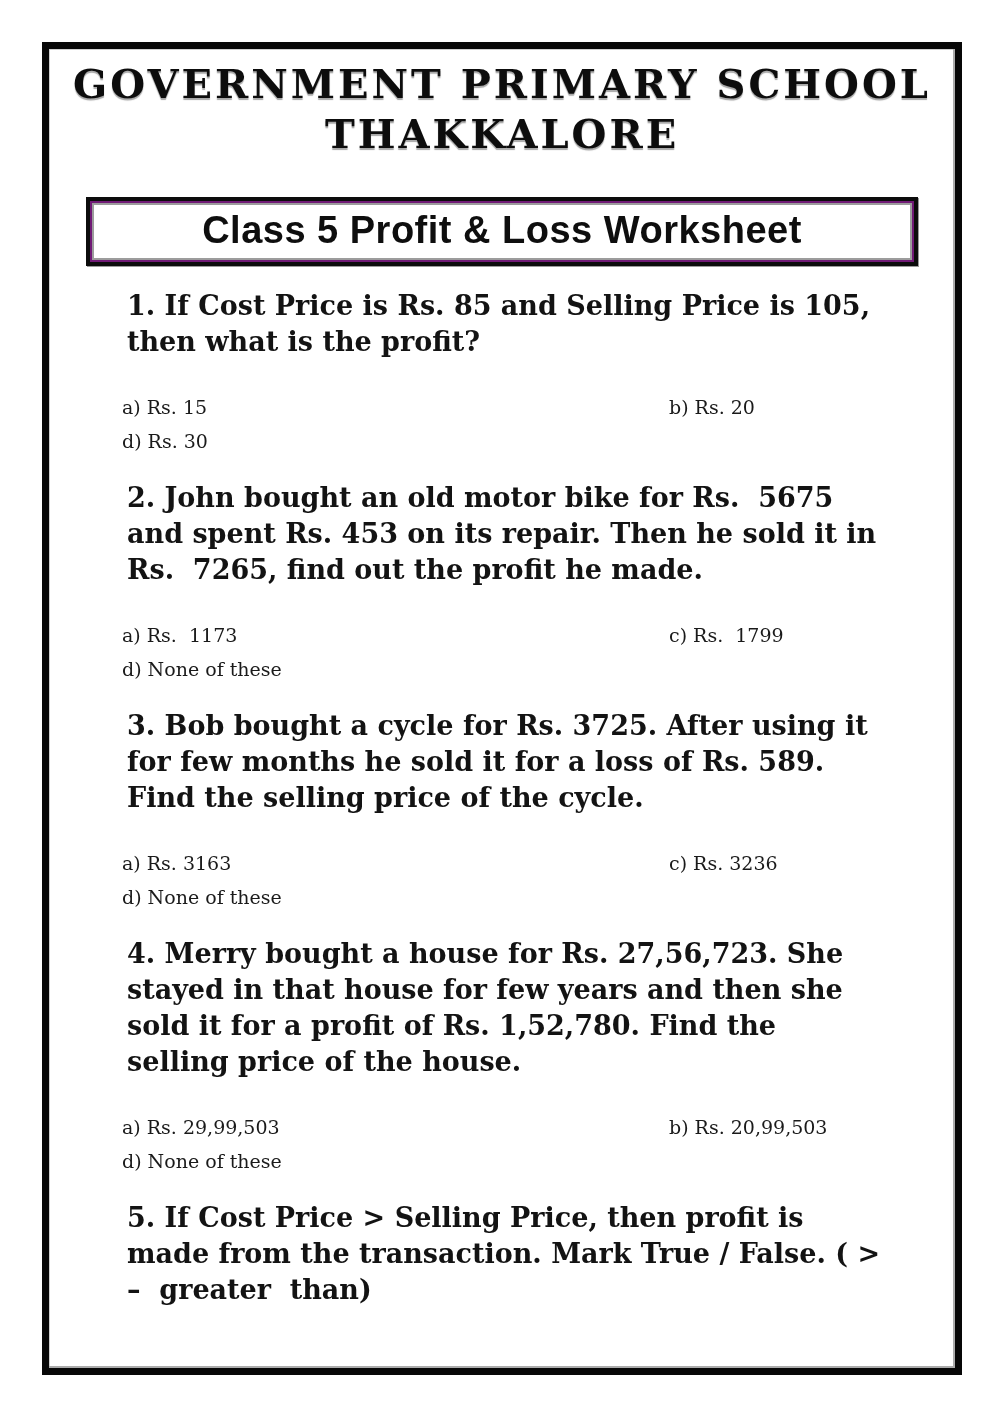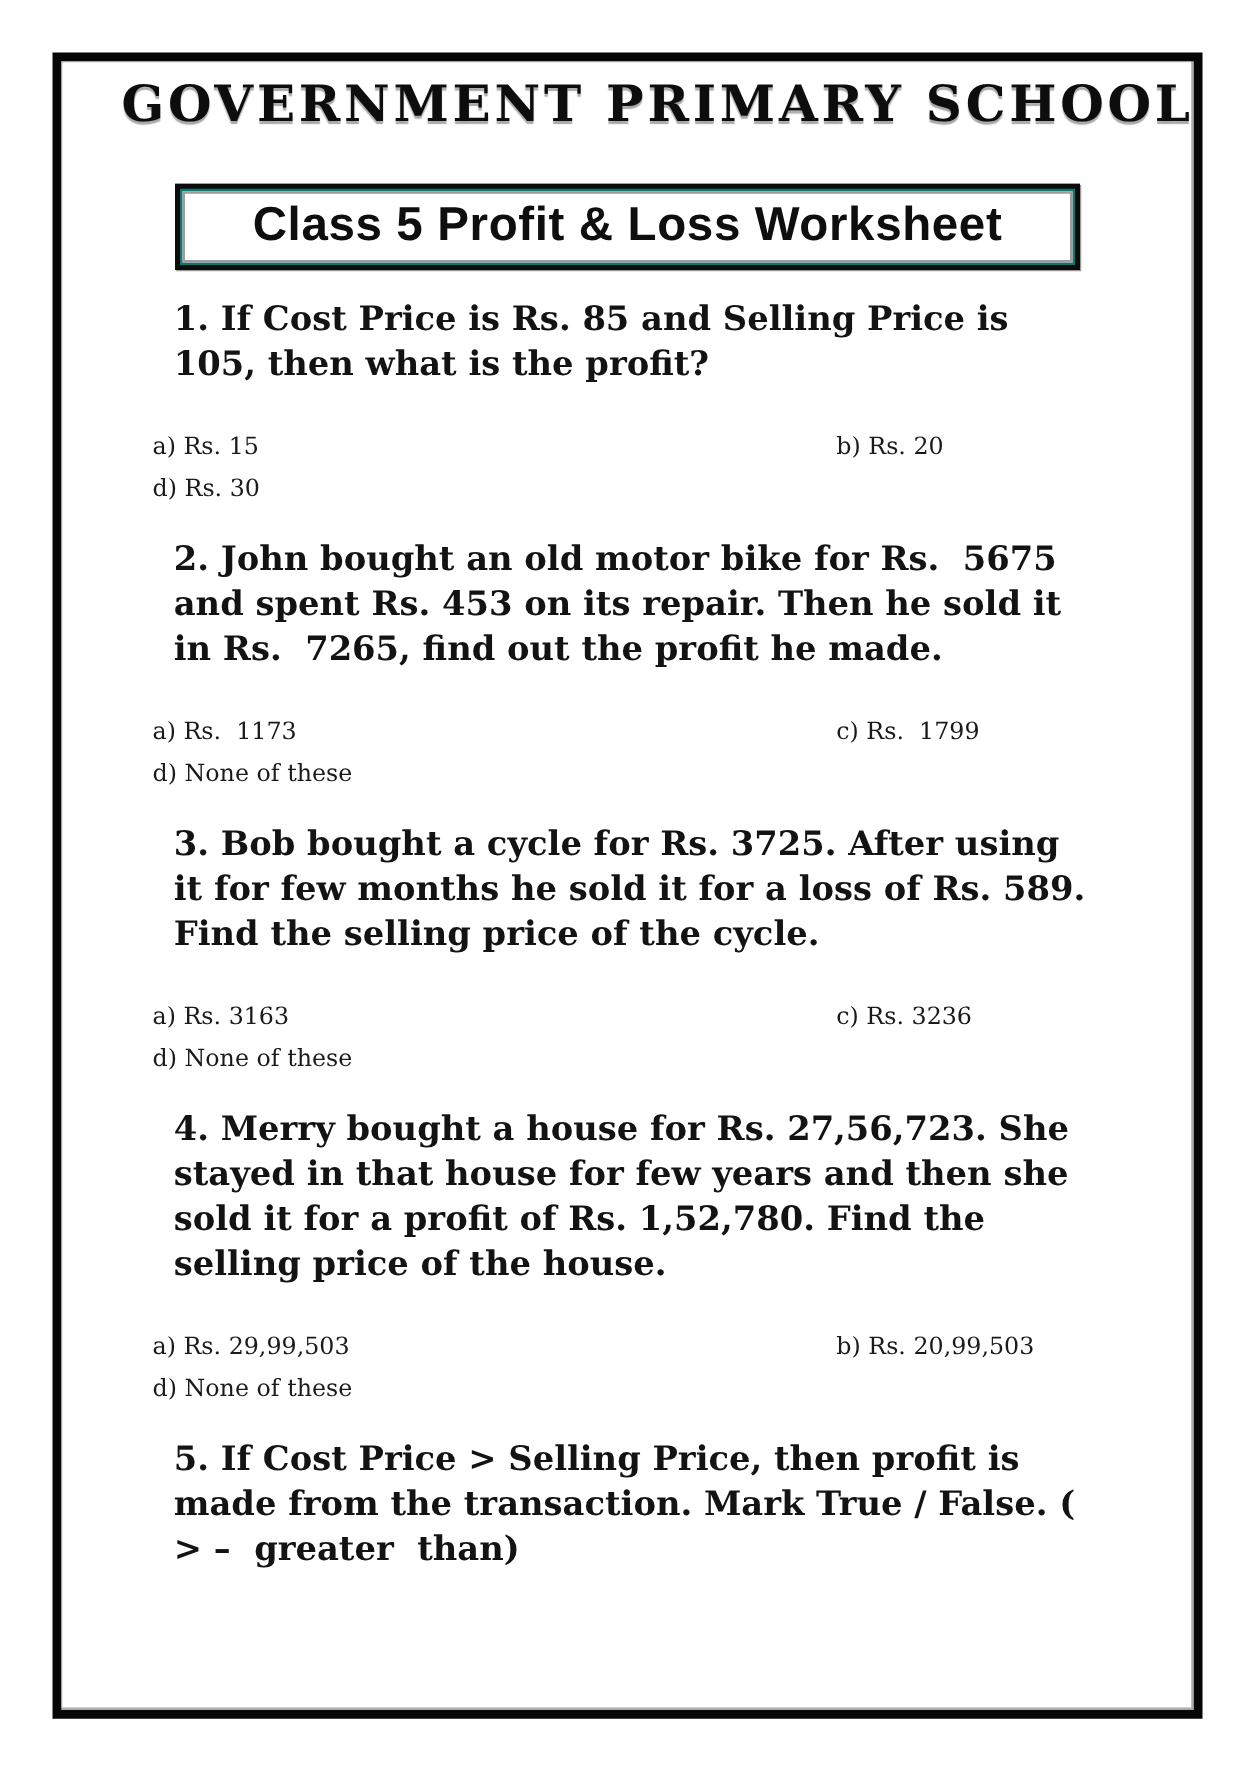--- a/index.html
+++ b/index.html
@@ -20,38 +20,38 @@
     top: 42px;
     width: 920px;
     height: 1333px;
     box-sizing: border-box;
     border: 7px solid #070707;
     background: #ffffff;
     box-shadow: inset -2px -2px 0 #ababab, inset 1px 1px 0 #cfcfcf;
   }
   .school-header {
     margin-top: 10px;
-    text-align: right;
+    text-align: center;
   }
   .school-line {
     font-family: "DejaVu Serif", serif;
     font-weight: 700;
     font-size: 40px;
     line-height: 50px;
     letter-spacing: 3px;
     color: #0d0d0d;
     text-shadow: 0 2px 1px rgba(0,0,0,0.35);
   }
   .title-box {
     margin: 38px auto 4px auto;
-    width: 724px;
+    width: 832px;
     box-sizing: border-box;
     border: 4px solid #0c0c0c;
     padding: 2px;
-    background: #0f766e;
+    background: #701a75;
     box-shadow: 1px 1px 0 #9a9a9a;
   }
   .title-box-inner {
     border: 2px solid #9c9c9c;
     padding: 3px 0 6px 0;
     background: #ffffff;
   }
   .worksheet-title {
     margin: 0;
     text-align: center;
@@ -62,21 +62,21 @@
     letter-spacing: 0.5px;
     color: #0e0e0e;
   }
   .content {
     padding: 0 66px 0 73px;
   }
   .question {
     margin: 22px 0 0 0;
   }
   .q-text {
-    margin: 17px;
+    margin: 5px;
     font-weight: 700;
     font-size: 27px;
     line-height: 36px;
     white-space: pre-wrap;
     color: #131313;
   }
   .opts {
     margin-top: 30px;
     display: grid;
     grid-template-columns: 547px 1fr;
@@ -90,20 +90,21 @@
     cursor: pointer;
   }
 </style>
 </head>
 <body>
 
 <div class="page-frame">
 
   <header class="school-header">
     <div class="school-line">GOVERNMENT PRIMARY SCHOOL</div>
+    <div class="school-line">THAKKALORE</div>
   </header>
 
   <div class="title-box">
     <div class="title-box-inner">
       <h2 class="worksheet-title">Class 5 Profit &amp; Loss Worksheet</h2>
     </div>
   </div>
 
   <div class="content">
 

